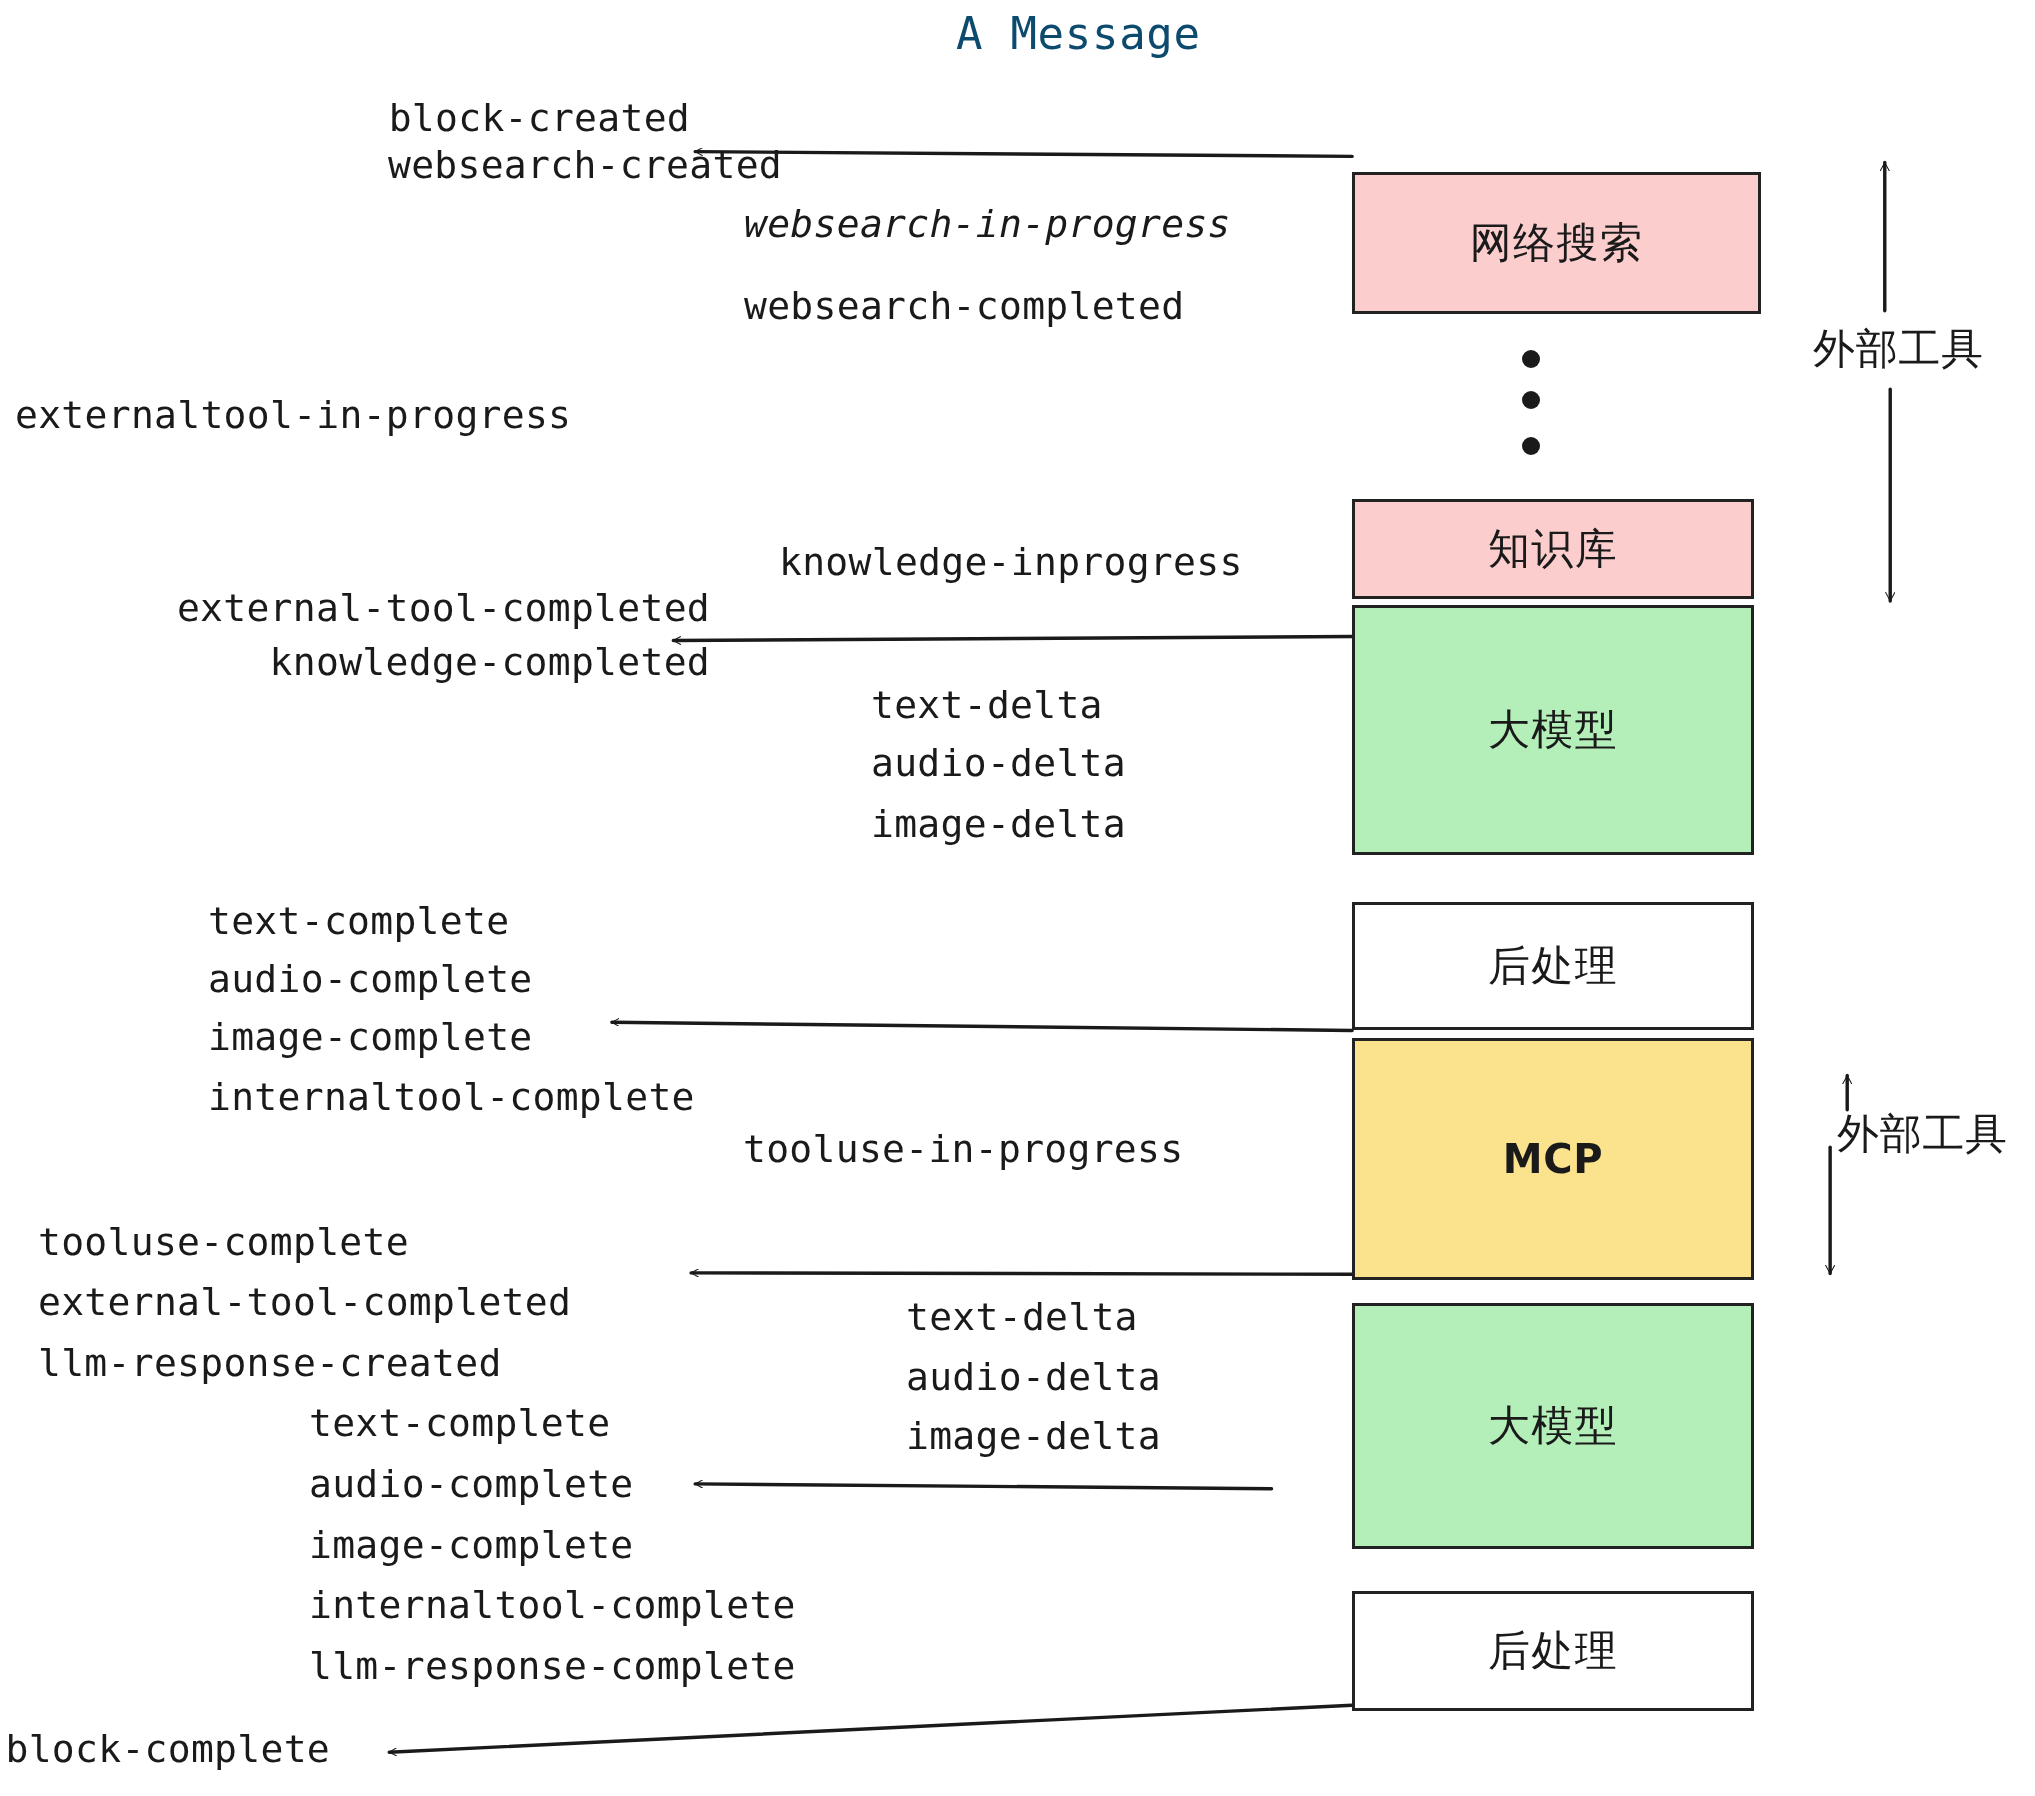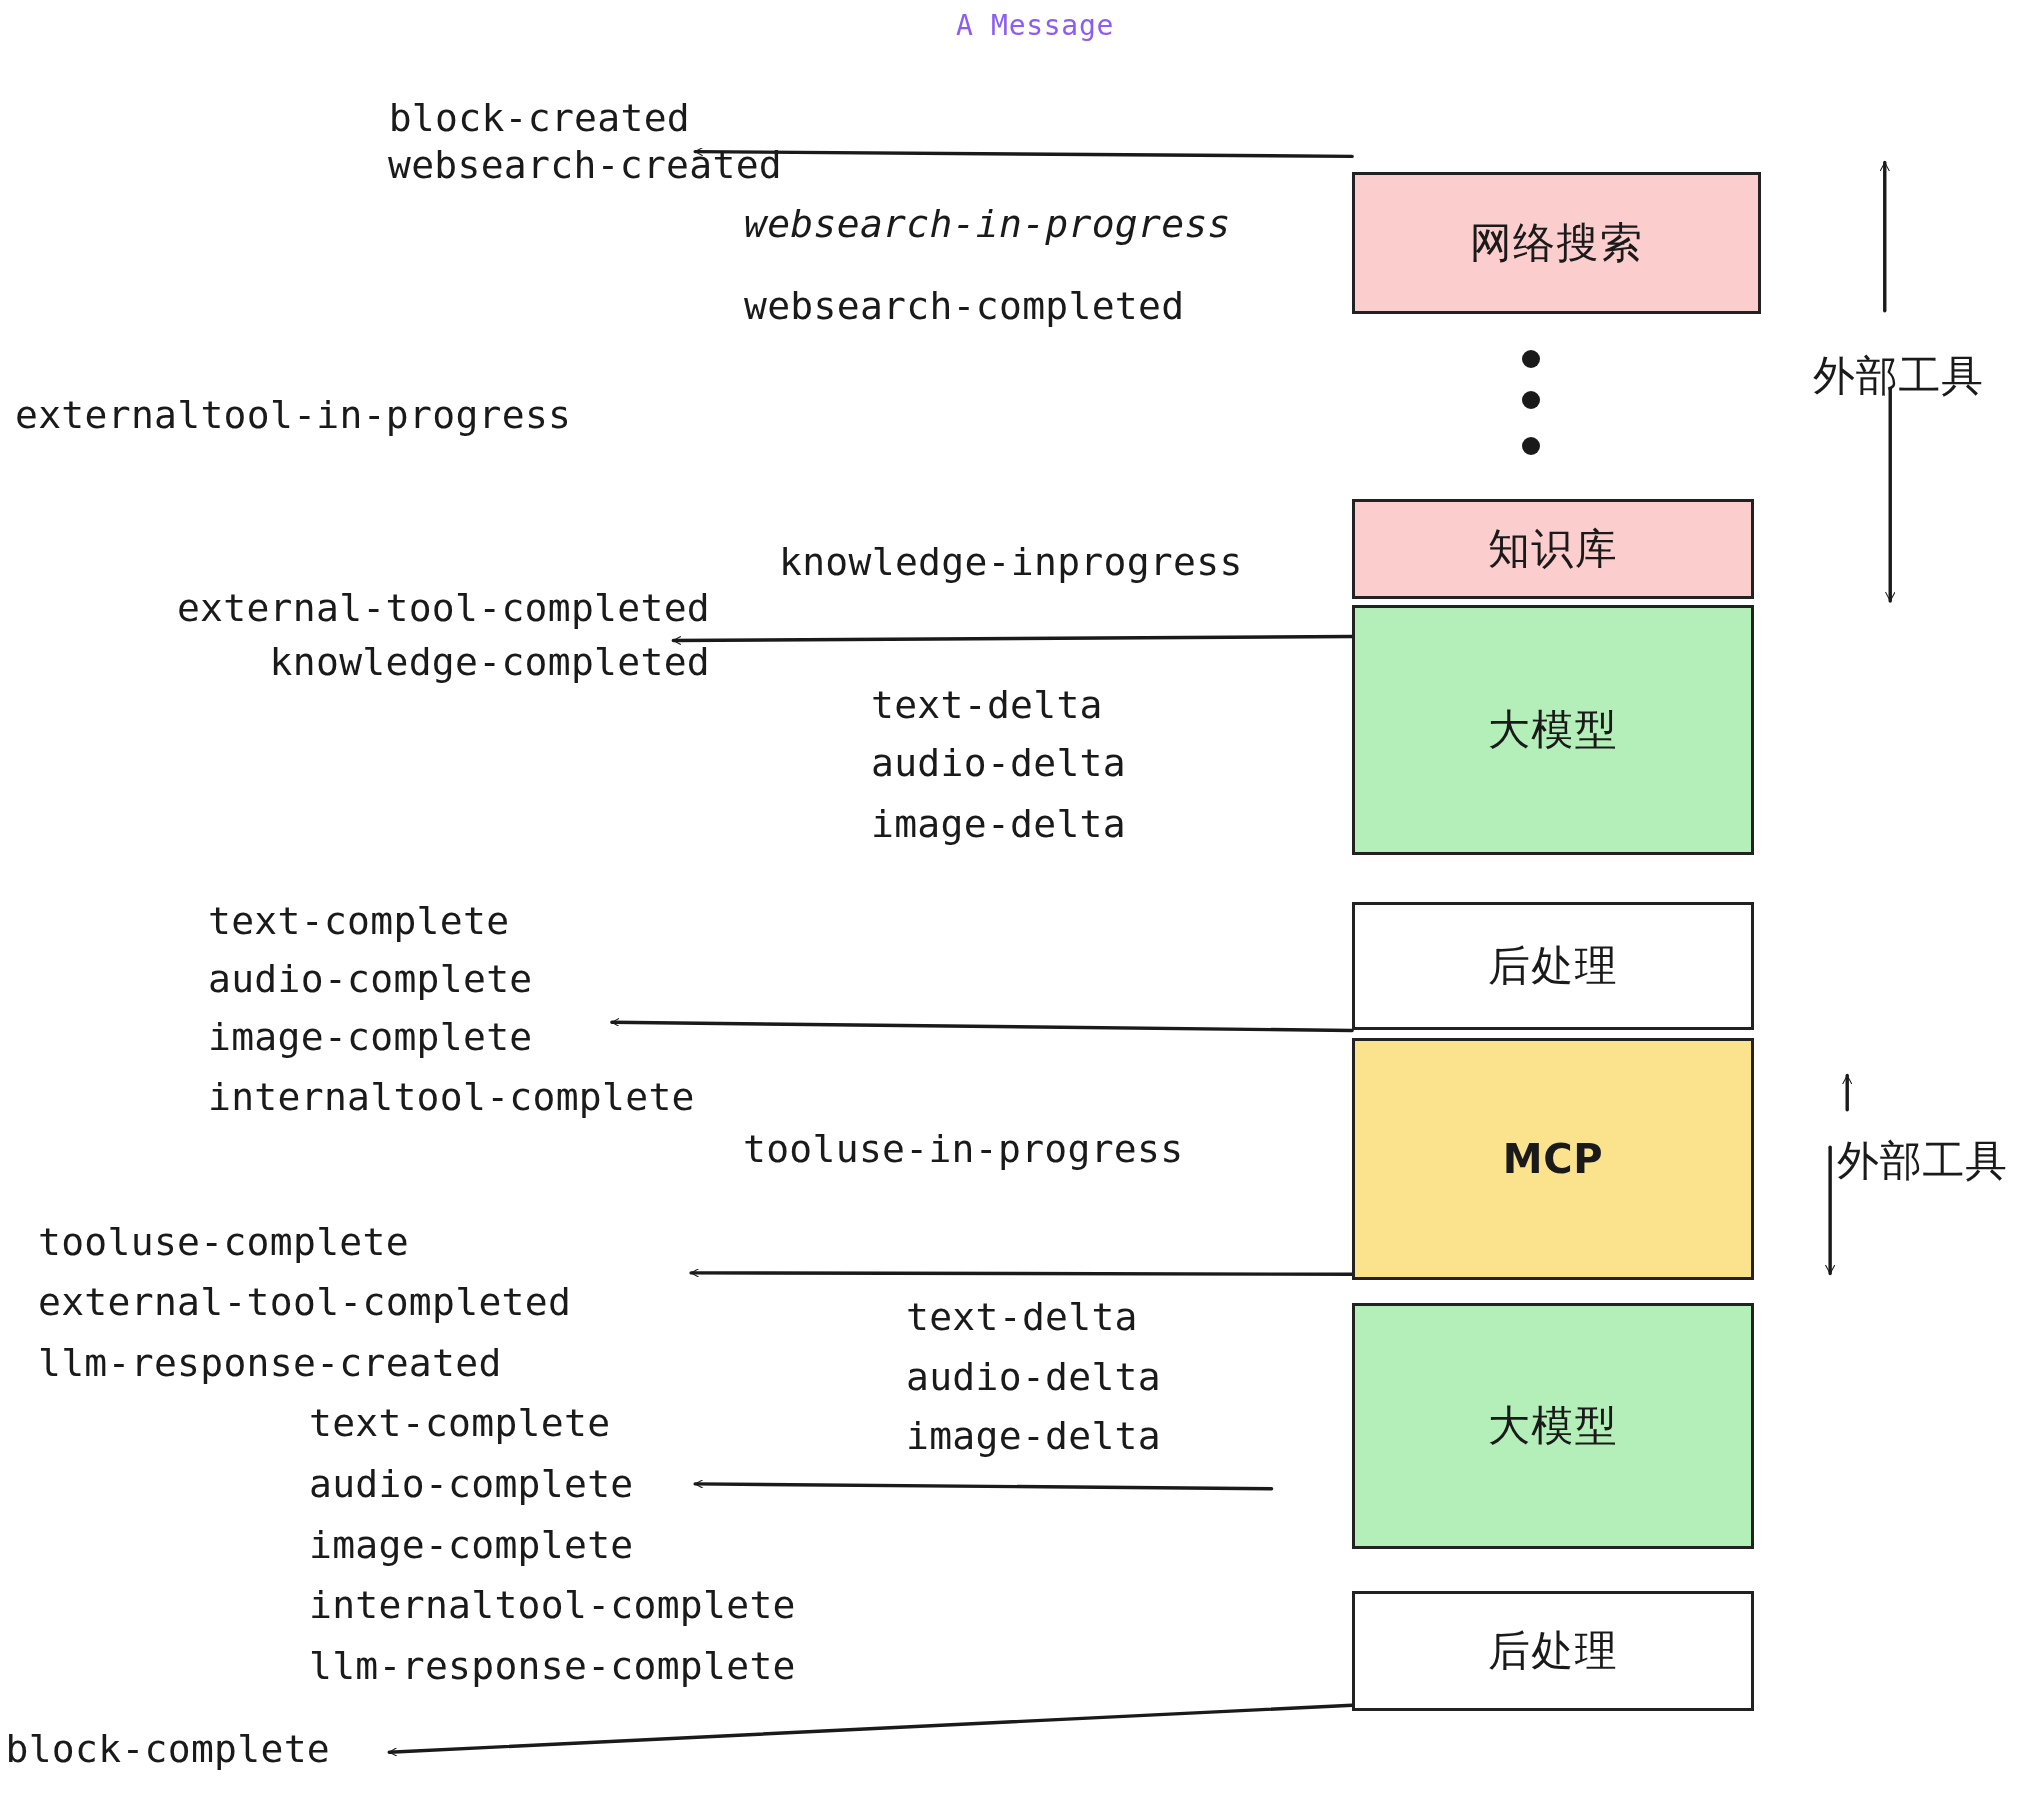--- a/index.html
+++ b/index.html
@@ -23,23 +23,23 @@
     font-family: "DejaVu Sans Mono", "Liberation Mono", monospace;
     font-size: 38px;
     letter-spacing: 0.3px;
     line-height: 1;
   }
   .evt.r { text-align: right; }
   
   .title {
     position: absolute;
     white-space: nowrap;
-    color: #8b5cf6;
+    color: #0c4a6e;
     font-family: "DejaVu Sans Mono", "Liberation Mono", monospace;
-    font-size: 28px;
+    font-size: 44px;
     letter-spacing: 0.7px;
     line-height: 1;
   }
   
   .box {
     position: absolute;
     box-sizing: border-box;
     border: 3.4px solid #222222;
     display: flex;
     align-items: center;
@@ -58,21 +58,20 @@
   }
   
   .side-label {
     position: absolute;
     white-space: nowrap;
     color: #1a1a1a;
     font-family: "DejaVu Sans", "Liberation Sans", sans-serif;
     font-size: 42px;
     letter-spacing: 0.7px;
     line-height: 1;
-    margin-top: 27px;
   }
   
   #overlay {
     position: absolute;
     left: 0; top: 0;
     width: 2035px;
     height: 1796px;
     pointer-events: none;
   }
   .dot {

